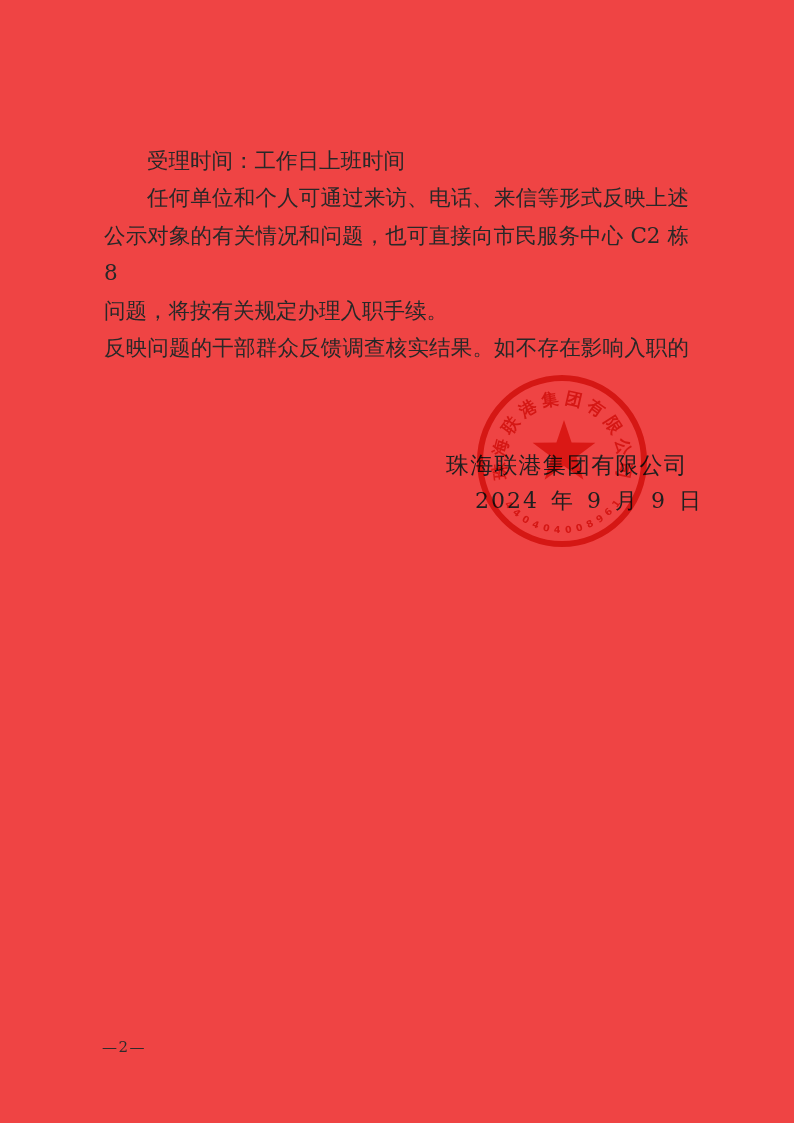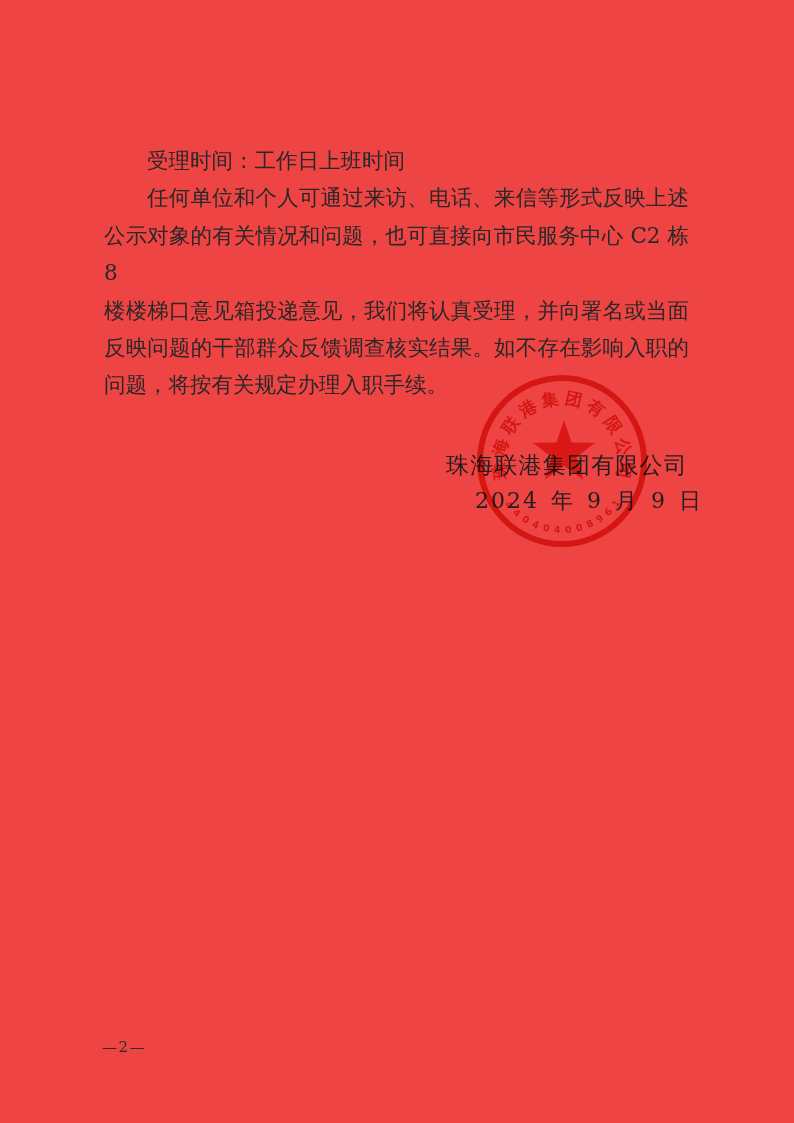--- a/index.html
+++ b/index.html
@@ -86,23 +86,22 @@
 </style>
 </head>
 <body>
 
 <div class="page">
 
   <div class="doc-body">
     <div class="doc-line indent">受理时间：工作日上班时间</div>
     <div class="doc-line indent just">任何单位和个人可通过来访、电话、来信等形式反映上述</div>
     <div class="doc-line just">公示对象的有关情况和问题，也可直接向市民服务中心 C2 栋 8</div>
-    <div class="doc-line just">楼楼梯口意见箱投递意见，我们将认真受理，并向署名或当面</div>
+    <div class="doc-line">问题，将按有关规定办理入职手续。</div>
     <div class="doc-line just">反映问题的干部群众反馈调查核实结果。如不存在影响入职的</div>
-    <div class="doc-line">问题，将按有关规定办理入职手续。</div>
   </div>
 
   <div class="sig-company">珠海联港集团有限公司</div>
   <div class="sig-date">2024 年 9 月 9 日</div>
 
   <svg class="seal" viewBox="0 0 180 180" xmlns="http://www.w3.org/2000/svg">
     <ellipse cx="90" cy="90" rx="82" ry="83" fill="none" stroke-width="6" stroke="#e2443a"></ellipse>
     <polygon points="92,49 99.6,71.5 123.4,71.8 104.4,86 111.4,108.7 92,95 72.6,108.7 79.6,86 60.6,71.8 84.4,71.5" fill="#e84b3c"></polygon>
     <defs>
       <path id="seal-arc-top" d="M 36.4 109.5 A 57 57 0 1 1 143.6 109.5" fill="none"></path>

